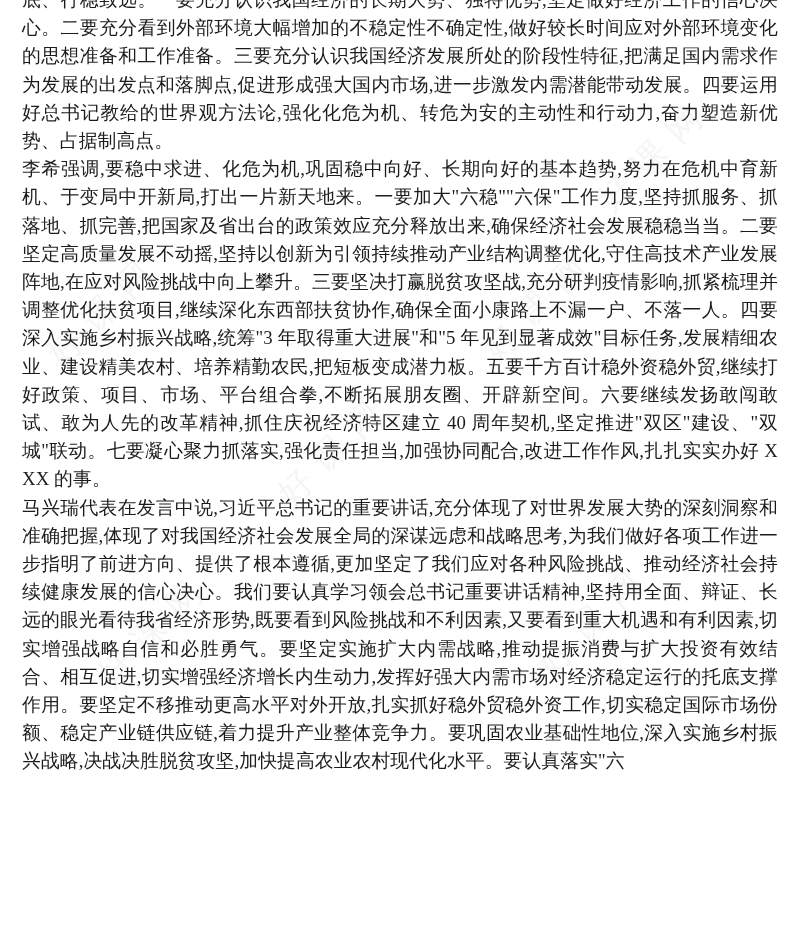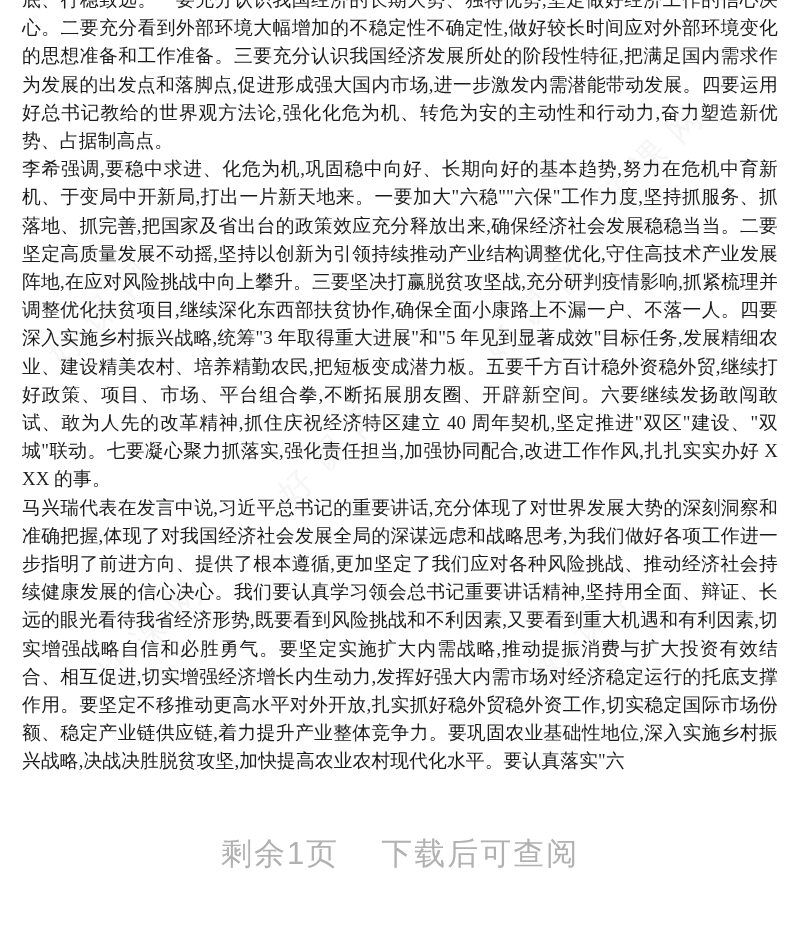--- a/index.html
+++ b/index.html
@@ -91,17 +91,14 @@
     <span class="wm">好课网</span>
   </div>
 
   <div class="content">
 
   <p class="para">底、行稳致远。一要充分认识我国经济的长期大势、独特优势,坚定做好经济工作的信心决心。二要充分看到外部环境大幅增加的不稳定性不确定性,做好较长时间应对外部环境变化的思想准备和工作准备。三要充分认识我国经济发展所处的阶段性特征,把满足国内需求作为发展的出发点和落脚点,促进形成强大国内市场,进一步激发内需潜能带动发展。四要运用好总书记教给的世界观方法论,强化化危为机、转危为安的主动性和行动力,奋力塑造新优势、占据制高点。</p>
       <p class="para">李希强调,要稳中求进、化危为机,巩固稳中向好、长期向好的基本趋势,努力在危机中育新机、于变局中开新局,打出一片新天地来。一要加大"六稳""六保"工作力度,坚持抓服务、抓落地、抓完善,把国家及省出台的政策效应充分释放出来,确保经济社会发展稳稳当当。二要坚定高质量发展不动摇,坚持以创新为引领持续推动产业结构调整优化,守住高技术产业发展阵地,在应对风险挑战中向上攀升。三要坚决打赢脱贫攻坚战,充分研判疫情影响,抓紧梳理并调整优化扶贫项目,继续深化东西部扶贫协作,确保全面小康路上不漏一户、不落一人。四要深入实施乡村振兴战略,统筹"3 年取得重大进展"和"5 年见到显著成效"目标任务,发展精细农业、建设精美农村、培养精勤农民,把短板变成潜力板。五要千方百计稳外资稳外贸,继续打好政策、项目、市场、平台组合拳,不断拓展朋友圈、开辟新空间。六要继续发扬敢闯敢试、敢为人先的改革精神,抓住庆祝经济特区建立 40 周年契机,坚定推进"双区"建设、"双城"联动。七要凝心聚力抓落实,强化责任担当,加强协同配合,改进工作作风,扎扎实实办好 XXX 的事。</p>
       <p class="para">马兴瑞代表在发言中说,习近平总书记的重要讲话,充分体现了对世界发展大势的深刻洞察和准确把握,体现了对我国经济社会发展全局的深谋远虑和战略思考,为我们做好各项工作进一步指明了前进方向、提供了根本遵循,更加坚定了我们应对各种风险挑战、推动经济社会持续健康发展的信心决心。我们要认真学习领会总书记重要讲话精神,坚持用全面、辩证、长远的眼光看待我省经济形势,既要看到风险挑战和不利因素,又要看到重大机遇和有利因素,切实增强战略自信和必胜勇气。要坚定实施扩大内需战略,推动提振消费与扩大投资有效结合、相互促进,切实增强经济增长内生动力,发挥好强大内需市场对经济稳定运行的托底支撑作用。要坚定不移推动更高水平对外开放,扎实抓好稳外贸稳外资工作,切实稳定国际市场份额、稳定产业链供应链,着力提升产业整体竞争力。要巩固农业基础性地位,深入实施乡村振兴战略,决战决胜脱贫攻坚,加快提高农业农村现代化水平。要认真落实"六</p>
     </div>
 
-  <div class="footer">
-    <span>剩余1页</span><span class="hint">下载后可查阅</span>
-  </div>
 
 </div>
 
 </body></html>

